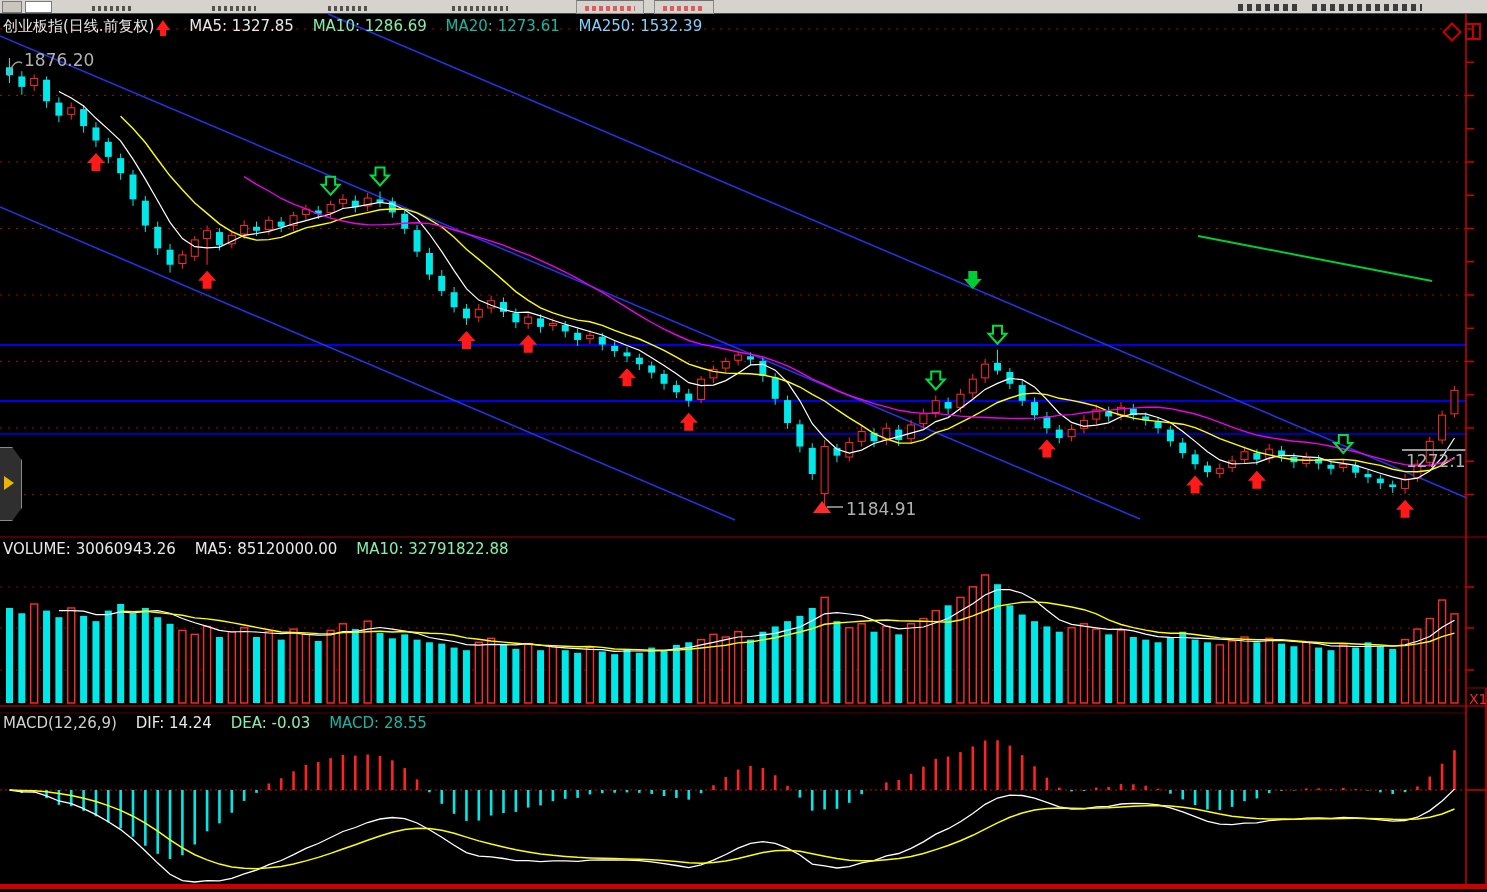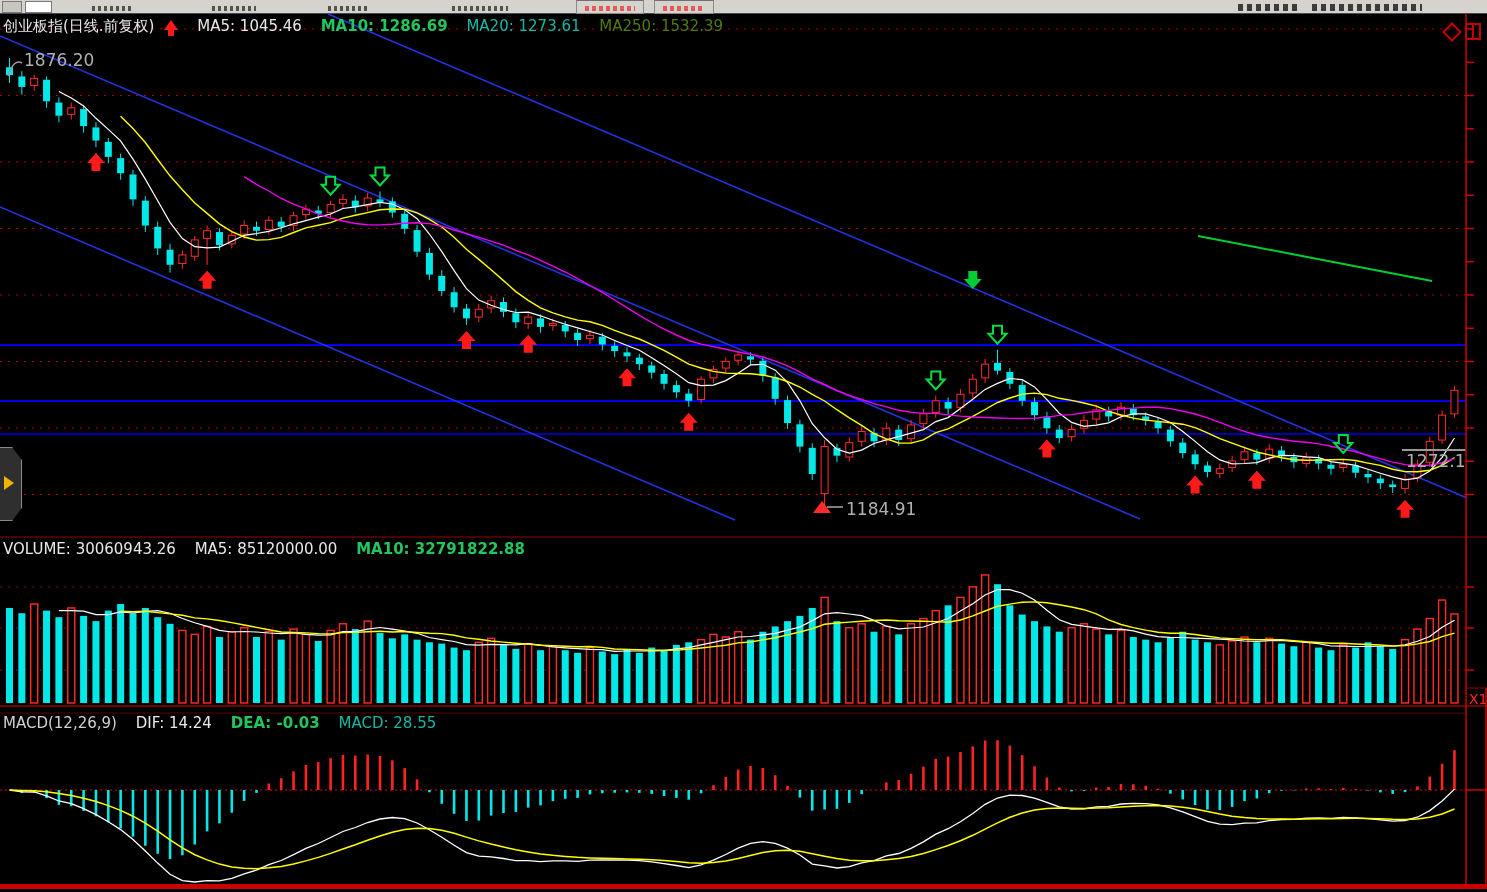--- a/index.html
+++ b/index.html
@@ -13,22 +13,22 @@
     repeating-linear-gradient(90deg,#55514b 0 3px,#d6d3ce 3px 6px);}
   .m-btn{position:absolute;top:0;height:12px;background:#d6d3ce;
          border:1px solid #8a8a8a;border-top-color:#6f6f6f;}
   .m-btn .r{position:absolute;left:8px;right:8px;top:5px;height:5px;background:
     repeating-linear-gradient(90deg,#e05a5a 0 4px,#d6d3ce 4px 7px);}
   .m-dark{position:absolute;top:4px;height:7px;background:
     repeating-linear-gradient(90deg,#3c3c3c 0 5px,#d6d3ce 5px 9px);}
   
   .hdr{position:absolute;left:3px;font-size:15px;white-space:nowrap;z-index:5;letter-spacing:0px;}
   .hdr span{margin-right:14px;}
-  .t-white{color:#e8e8e8;} .t-yellow{color:#22c55e;font-weight:bold;} .t-mag{color:#14b8a6;}
-  .t-green{color:#4d7c0f;} .t-gray{color:#d0d0d0;}
+  .t-white{color:#e8e8e8;} .t-yellow{color:#86efac;} .t-mag{color:#14b8a6;}
+  .t-green{color:#7dd3fc;} .t-gray{color:#d0d0d0;}
   #price-header{top:17px;}
   #vol-header{top:540px;}
   #macd-header{top:714px;}
   .uparrow{display:inline-block;width:0;height:0;border-left:7px solid transparent;
     border-right:7px solid transparent;border-bottom:10px solid #ff1a1a;position:relative;top:-1px;
     margin-right:2px;}
   .uparrow:after{content:"";position:absolute;left:-3px;top:10px;width:6px;height:6px;background:#ff1a1a;}
   
   #corner-icons{position:absolute;top:23px;right:6px;z-index:6;display:flex;gap:6px;align-items:center;}
   .ic-diamond{width:10px;height:10px;border:2px solid #c40000;transform:rotate(45deg);}
@@ -58,22 +58,22 @@
         <div class="r"></div>
       </div>
     <div class="m-btn" style="left:654px;width:58px;">
         <div class="r"></div>
       </div>
     <div class="m-dark" style="left:1238px;width:60px;"></div>
     <div class="m-dark" style="left:1312px;width:110px;"></div>
   </div>
 
   <div class="hdr" id="price-header">
-    <span class="t-white" style="margin-right:10px;">创业板指(日线.前复权)</span><span class="uparrow"></span>
-    <span class="t-white">MA5: 1045.46</span>
+    <span class="t-white" style="margin-right:2px;">创业板指(日线.前复权)</span><span class="uparrow"></span>
+    <span class="t-white">MA5: 1327.85</span>
     <span class="t-yellow">MA10: 1286.69</span>
     <span class="t-mag">MA20: 1273.61</span>
     <span class="t-green">MA250: 1532.39</span>
   </div>
   <div class="hdr" id="vol-header">
     <span class="t-white">VOLUME: 30060943.26</span>
     <span class="t-white">MA5: 85120000.00</span>
     <span class="t-yellow">MA10: 32791822.88</span>
   </div>
   <div class="hdr" id="macd-header">

